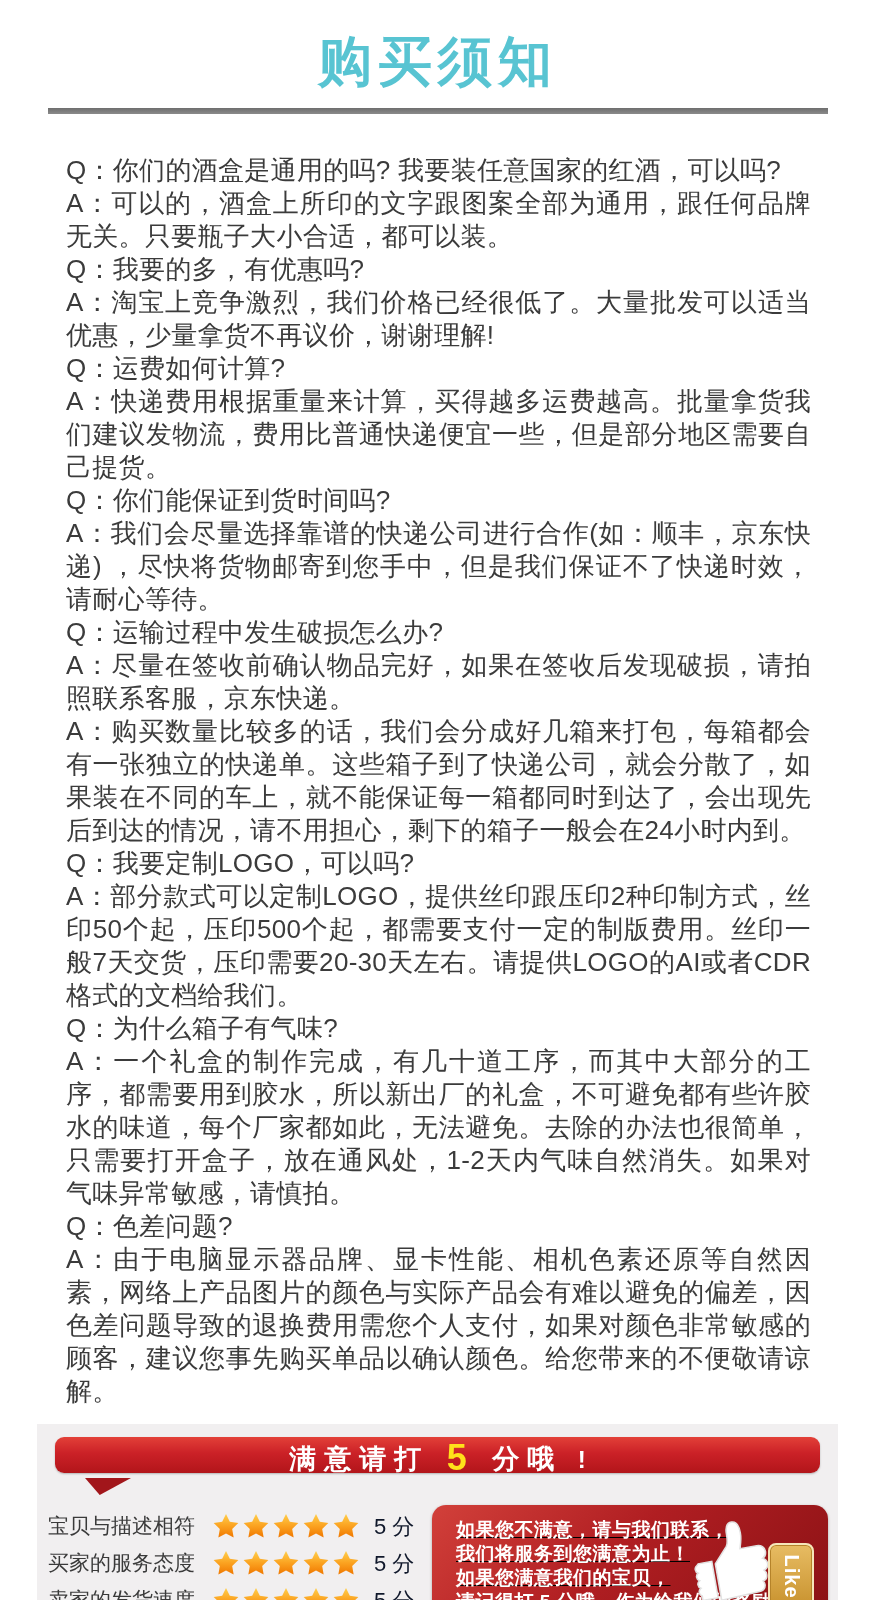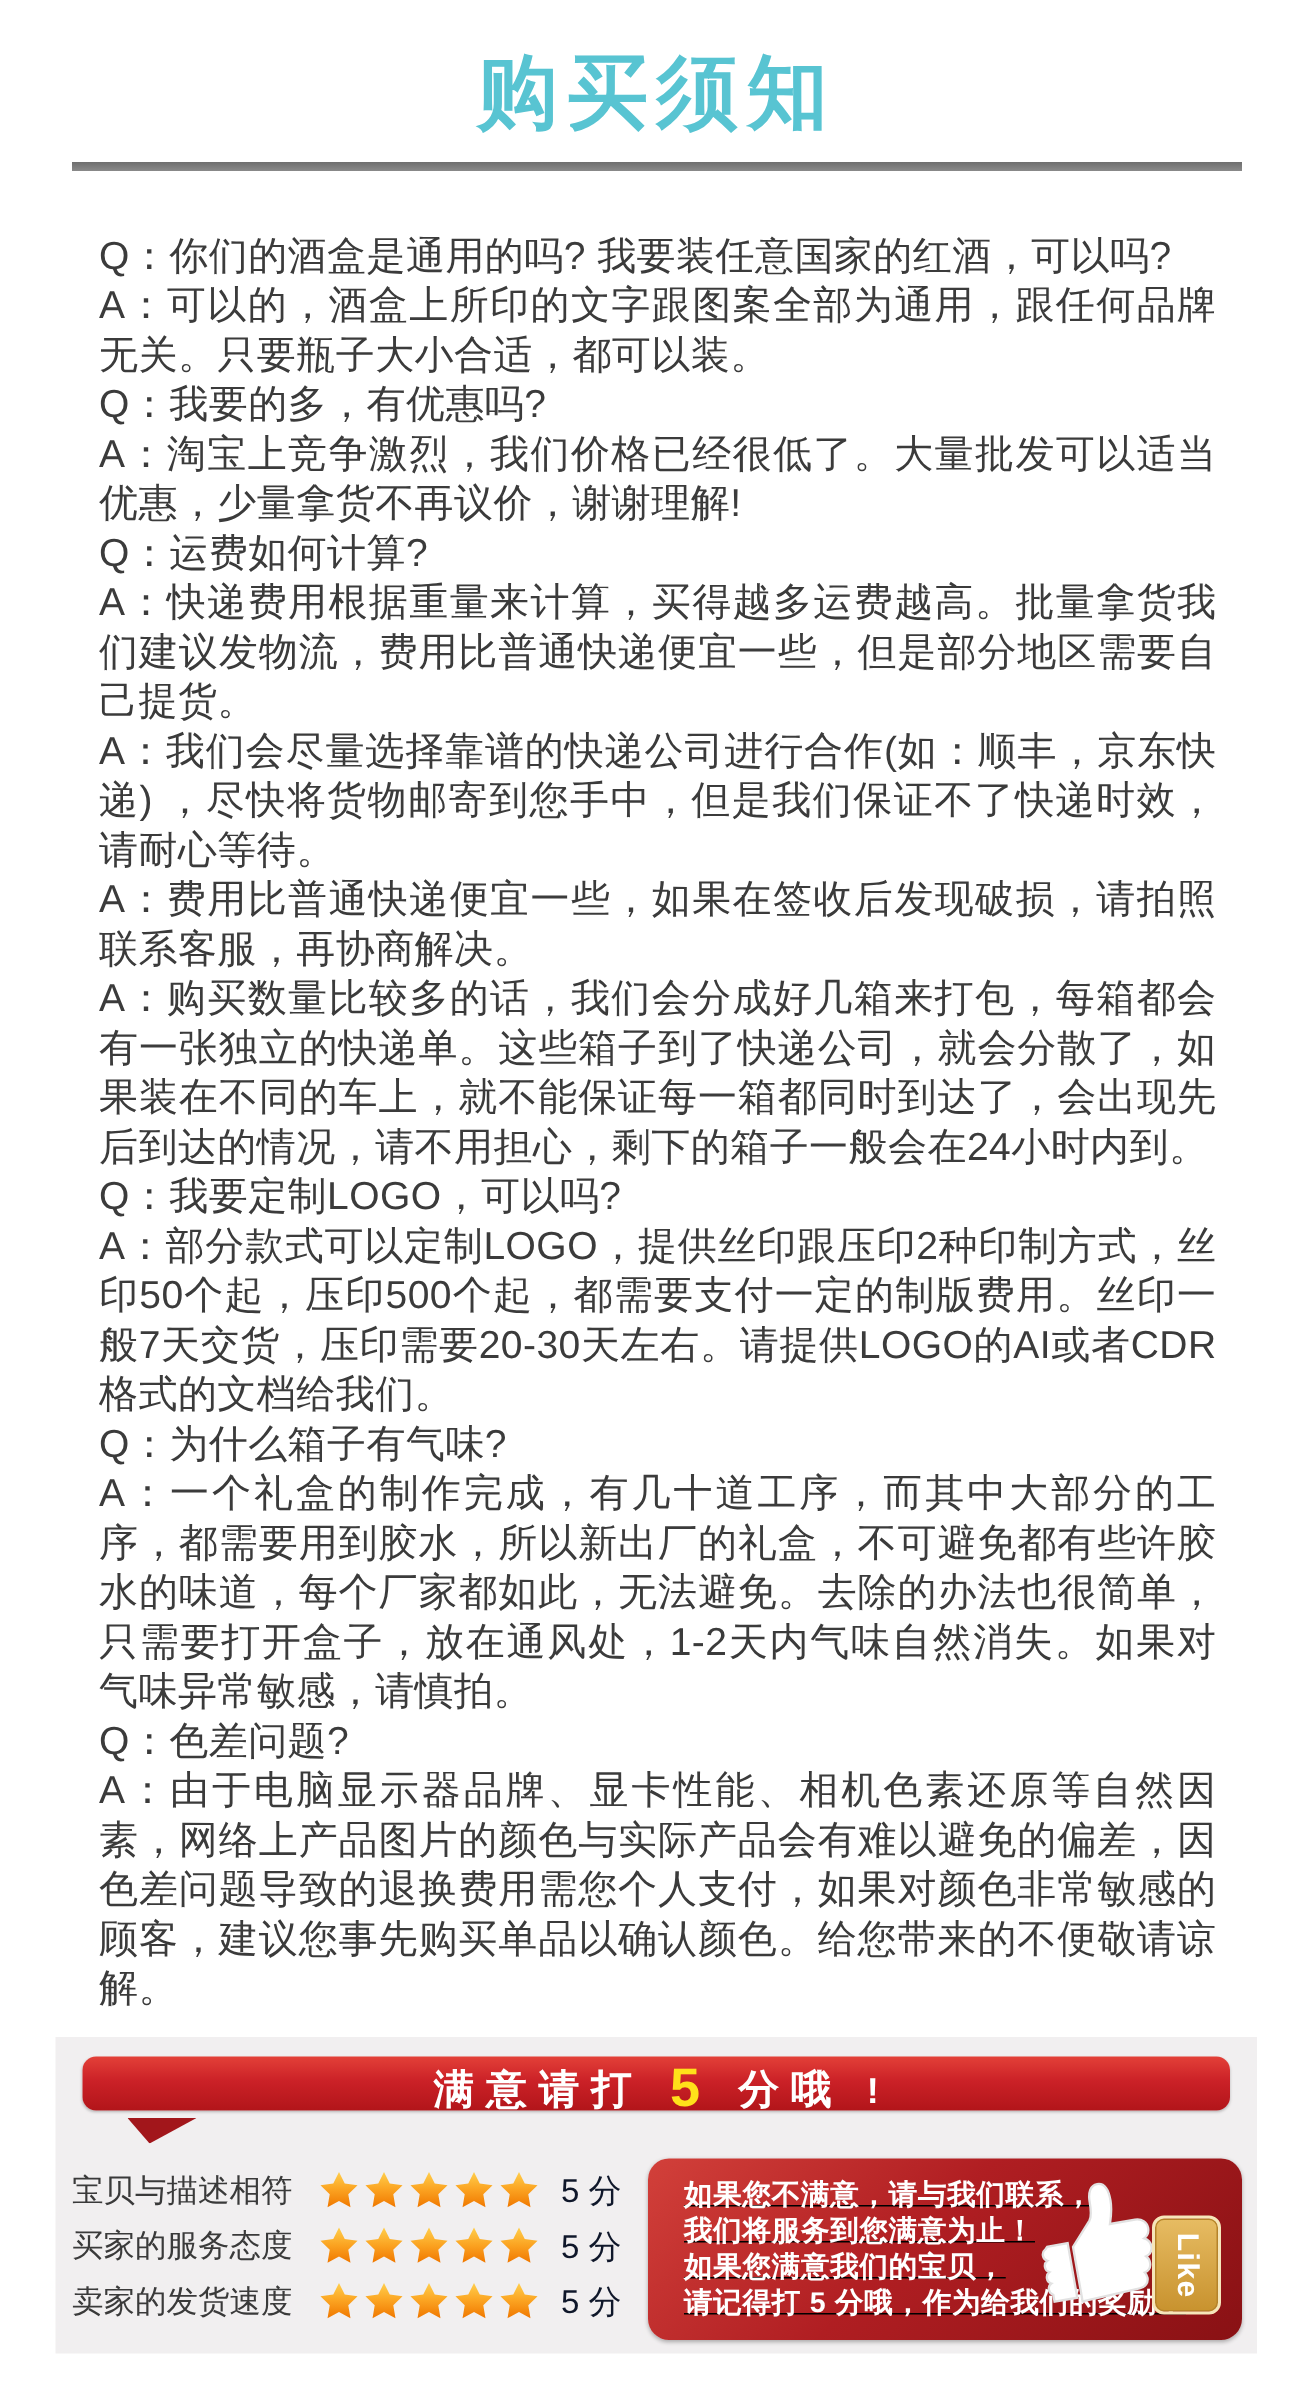--- a/index.html
+++ b/index.html
@@ -101,24 +101,26 @@
       </div>
       <div class="qa">
         <p class="q">Q：我要的多，有优惠吗?</p>
         <p class="a">A：淘宝上竞争激烈，我们价格已经很低了。大量批发可以适当优惠，少量拿货不再议价，谢谢理解!</p>
       </div>
       <div class="qa">
         <p class="q">Q：运费如何计算?</p>
         <p class="a">A：快递费用根据重量来计算，买得越多运费越高。批量拿货我们建议发物流，费用比普通快递便宜一些，但是部分地区需要自己提货。</p>
       </div>
       <div class="qa">
+        <p class="q">Q：你们能保证到货时间吗?</p>
         <p class="a">A：我们会尽量选择靠谱的快递公司进行合作(如：顺丰，京东快递) ，尽快将货物邮寄到您手中，但是我们保证不了快递时效，请耐心等待。</p>
       </div>
       <div class="qa">
-        <p class="a">A：费用比普通快递便宜一些，如果在签收后发现破损，请拍照联系客服，再协商解决。</p>
+        <p class="q">Q：运输过程中发生破损怎么办?</p>
+        <p class="a">A：尽量在签收前确认物品完好，如果在签收后发现破损，请拍照联系客服，京东快递。</p>
       </div>
       <div class="qa">
         <p class="a">A：购买数量比较多的话，我们会分成好几箱来打包，每箱都会有一张独立的快递单。这些箱子到了快递公司，就会分散了，如果装在不同的车上，就不能保证每一箱都同时到达了，会出现先后到达的情况，请不用担心，剩下的箱子一般会在24小时内到。</p>
       </div>
       <div class="qa">
         <p class="q">Q：我要定制LOGO，可以吗?</p>
         <p class="a">A：部分款式可以定制LOGO，提供丝印跟压印2种印制方式，丝印50个起，压印500个起，都需要支付一定的制版费用。丝印一般7天交货，压印需要20-30天左右。请提供LOGO的AI或者CDR格式的文档给我们。</p>
       </div>
       <div class="qa">
         <p class="q">Q：为什么箱子有气味?</p>

